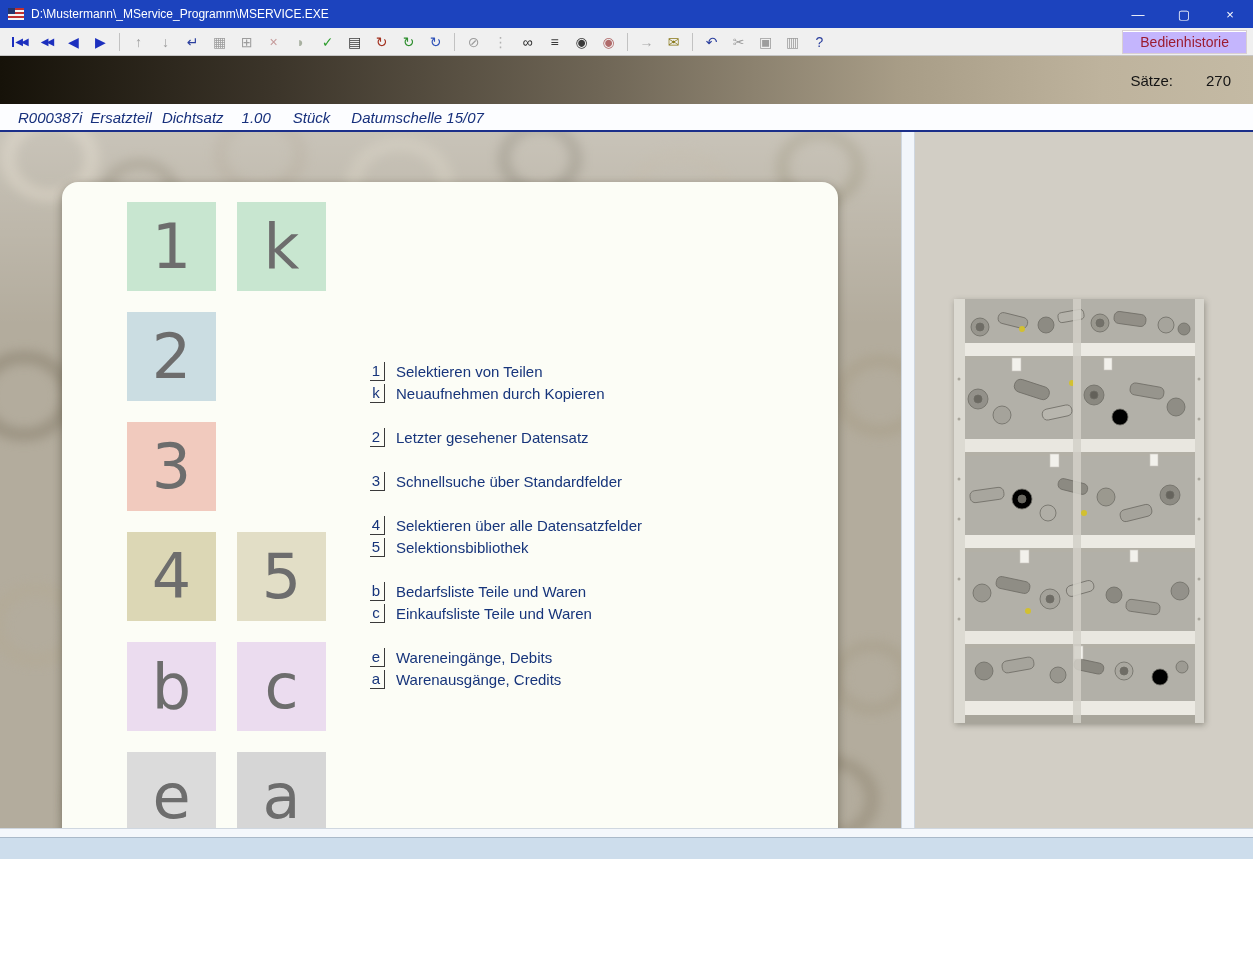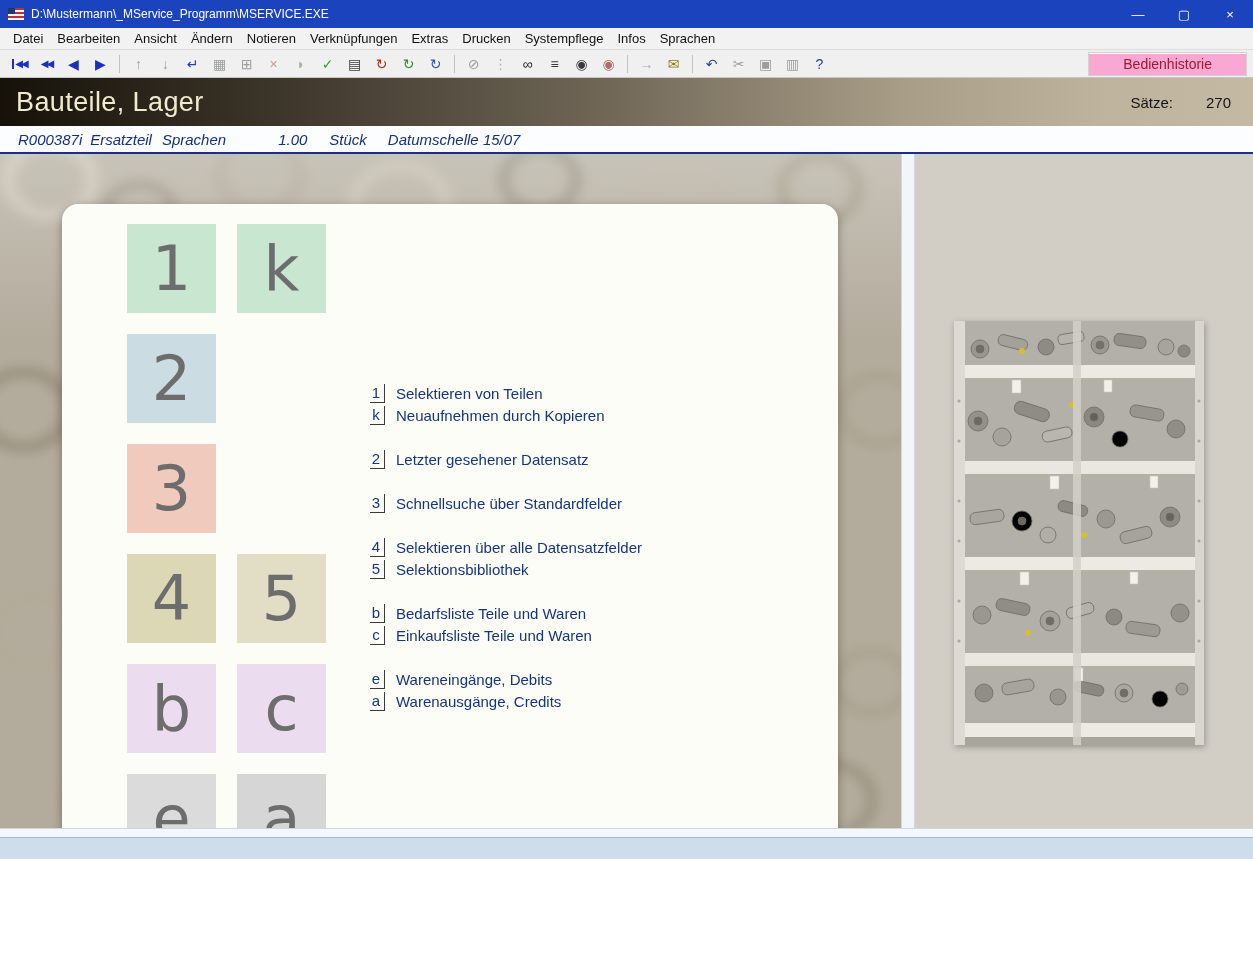--- a/index.html
+++ b/index.html
@@ -18,36 +18,36 @@
   
   .menubar { height:22px; background:#f2f2f2; display:flex; align-items:center; font-size:13px; color:#111; border-bottom:1px solid #dcdcdc; padding-left:6px; }
   .menu-item { padding:0 7px; height:100%; display:flex; align-items:center; }
 
   
   .toolbar { height:28px; background:#f0f0f0; display:flex; align-items:center; border-bottom:1px solid #c6c6c6; padding-left:6px; }
   .tb-btn { width:27px; height:24px; display:flex; align-items:center; justify-content:center; font-size:14px; line-height:1; }
   .tb-btn .glyph.dbl { font-size:10px; letter-spacing:-2px; }
   .tb-btn .bar { width:2px; height:10px; background:currentColor; margin-right:1px; }
   .tb-sep { width:1px; height:18px; background:#c2c2c2; margin:0 5px; }
-  .history-btn { margin-left:auto; margin-right:6px; background:#f9a8d4; border:1px solid #d8cfd3; box-shadow:inset 0 1px 0 #fff;
-    padding:3px 34px; font-size:14px; color:#9b1c30; white-space:nowrap; }
+  .history-btn { margin-left:auto; margin-right:6px; background:#c4b5fd; border:1px solid #d8cfd3; box-shadow:inset 0 1px 0 #fff;
+    padding:3px 17px; font-size:14px; color:#9b1c30; white-space:nowrap; }
 
   
   .header { height:48px; display:flex; align-items:center;
     background:linear-gradient(90deg,#161209 0%,#3c352a 22%,#6f6656 48%,#a89d87 72%,#beb39d 88%,#c4baa4 100%); }
   .header-title { color:#f1ead0; font-size:27px; margin-left:16px; letter-spacing:0.4px; }
   .header-right { margin-left:auto; margin-right:22px; display:flex; align-items:flex-start; font-size:15px; color:#141414; }
   .header-right .records-value { width:58px; text-align:right; }
 
   
   .record-bar { height:28px; background:#fcfdff; border-bottom:2px solid #1b2f8a; display:flex; align-items:center; font-size:15px; color:#17307c; white-space:nowrap;font-style:italic; }
   .record-bar .f-id { margin-left:18px; }
   .record-bar .f-cat { margin-left:8px; }
   .record-bar .f-part { margin-left:10px; }
-  .record-bar .f-qty { margin-left:52px; }
+  .record-bar .f-qty { margin-left:18px; }
   .record-bar .f-unit { margin-left:22px; }
   .record-bar .f-desc { margin-left:21px; }
 
   
   .main { flex:1; display:flex; min-height:0; }
   .main-view { width:901px; position:relative; overflow:hidden; }
   .bg-svg { position:absolute; left:0; top:0; width:100%; height:100%; }
   .panel { position:absolute; left:62px; top:50px; width:776px; height:690px; background:#fcfdf6;
     border-radius:16px; box-shadow:0 3px 10px rgba(55,50,35,.45); }
 
@@ -80,33 +80,20 @@
   <div class="titlebar">
     <span class="app-icon"></span>
     <span class="title-text">D:\Mustermann\_MService_Programm\MSERVICE.EXE</span>
     <div class="win-controls">
       <div class="win-btn">—</div>
       <div class="win-btn">▢</div>
       <div class="win-btn">×</div>
     </div>
   </div>
 
-  <div class="menubar">
-    <span class="menu-item">Datei</span>
-    <span class="menu-item">Bearbeiten</span>
-    <span class="menu-item">Ansicht</span>
-    <span class="menu-item">Ändern</span>
-    <span class="menu-item">Notieren</span>
-    <span class="menu-item">Verknüpfungen</span>
-    <span class="menu-item">Extras</span>
-    <span class="menu-item">Drucken</span>
-    <span class="menu-item">Systempflege</span>
-    <span class="menu-item">Infos</span>
-    <span class="menu-item">Sprachen</span>
-  </div>
 
   <div class="toolbar">
     <div class="tb-btn" style="color: rgb(28, 47, 190);">
         <span class="bar"></span>
         <span class="glyph dbl">◀◀</span>
       </div>
     <div class="tb-btn" style="color: rgb(28, 47, 190);">
         <span class="glyph dbl">◀◀</span>
       </div>
     <div class="tb-btn" style="color: rgb(28, 47, 190);">
@@ -191,31 +178,30 @@
     <div class="tb-btn" style="color: rgb(157, 157, 157);">
         <span class="glyph">▥</span>
       </div>
     <div class="tb-btn" style="color: rgb(43, 63, 158);">
         <span class="glyph">?</span>
       </div>
     <div class="history-btn">Bedienhistorie</div>
   </div>
 
   <div class="header">
-    <span class="header-title">Bauteile, Lager</span>
     <div class="header-right">
       <span class="records-label">Sätze:</span>
       <span class="records-value">270</span>
     </div>
   </div>
 
   <div class="record-bar">
     <span class="f-id">R000387i</span>
     <span class="f-cat">Ersatzteil</span>
-    <span class="f-part">Sprachen</span>
+    <span class="f-part">Dichtsatz</span>
     <span class="f-qty">1.00</span>
     <span class="f-unit">Stück</span>
     <span class="f-desc">Datumschelle 15/07</span>
   </div>
 
   <div class="main">
 
     <div class="main-view">
 
       <svg class="bg-svg" viewBox="0 0 901 791" preserveAspectRatio="none">

